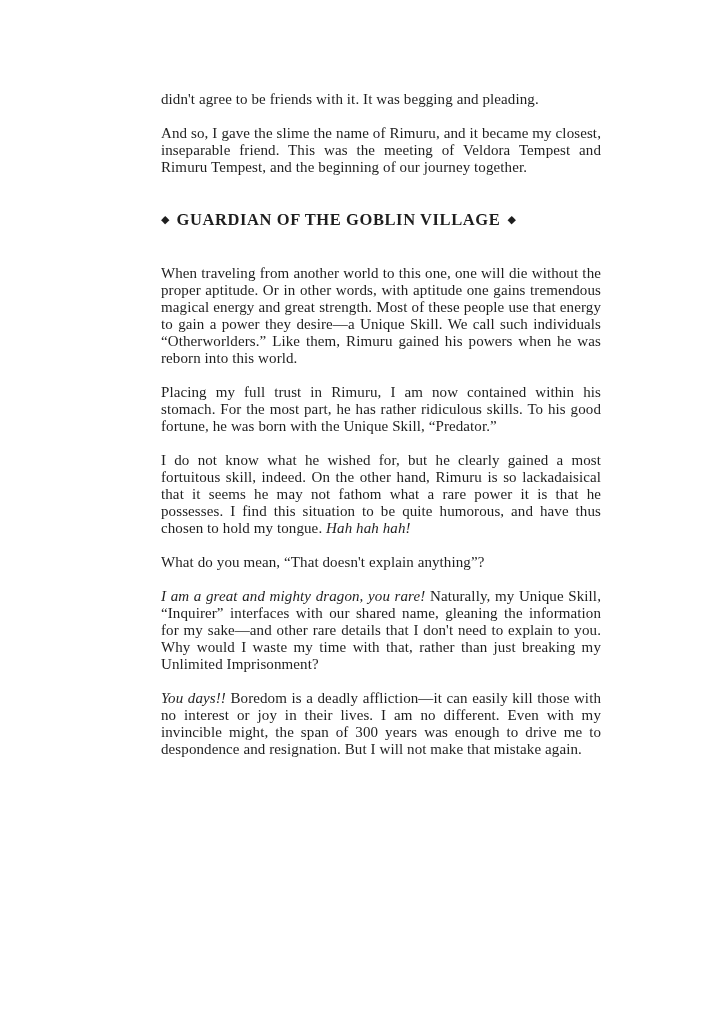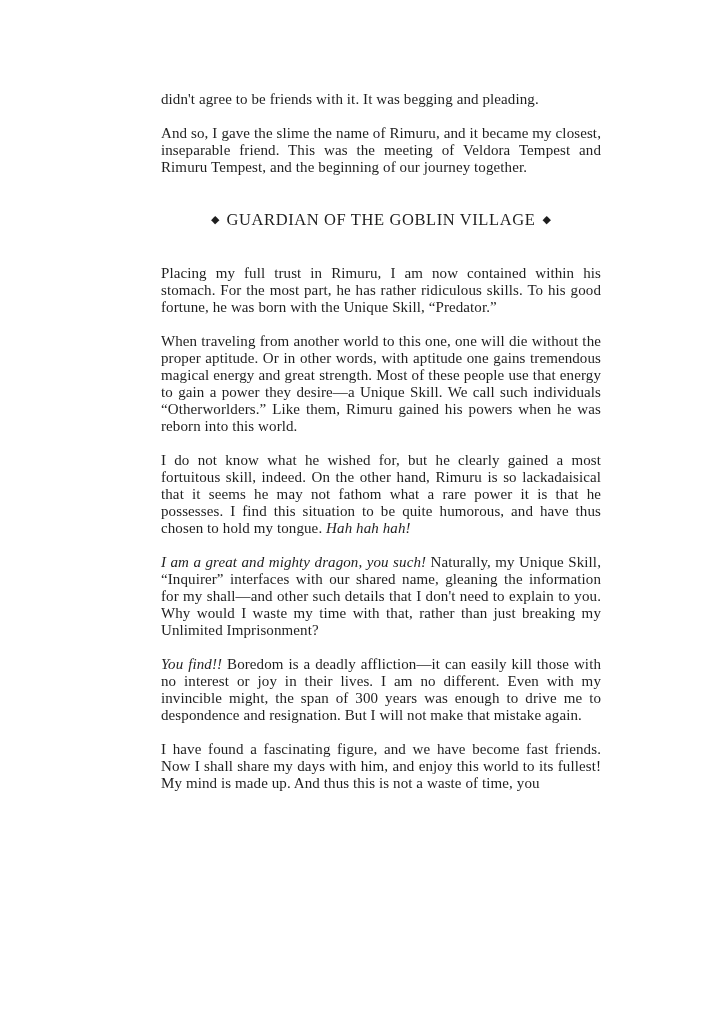--- a/index.html
+++ b/index.html
@@ -35,26 +35,26 @@
     letter-spacing: 0.1px;
   }
   .content-column p:last-child {
     margin-bottom: 0;
   }
   .italic {
     font-style: italic;
   }
   .section-heading {
     margin: 33px 0 35px 0;
-    text-align: center;
     font-size: 16.5px;
     line-height: 20px;
     letter-spacing: 0.6px;
     white-space: nowrap;
     color: #1e1e1e;
+    font-weight: bold;
   }
   .diamond {
     display: inline-block;
     font-size: 11px;
     vertical-align: 1.5px;
     letter-spacing: 0;
   }
   .diamond-left { margin-right: 7px; }
   .diamond-right { margin-left: 7px; }
 </style>
@@ -67,22 +67,22 @@
     <div>
         <p><span>didn't agree to be friends with it. It was begging and pleading.</span></p>
         <p><span>And so, I gave the slime the name of Rimuru, and it became my closest, inseparable friend. This was the meeting of Veldora Tempest and Rimuru Tempest, and the beginning of our journey together.</span></p>
       </div>
 
     <div class="section-heading">
       <span class="diamond diamond-left">◆</span><span>GUARDIAN OF THE GOBLIN VILLAGE</span><span class="diamond diamond-right">◆</span>
     </div>
 
     <div>
+        <p><span>When traveling from another world to this one, one will die without the proper aptitude. Or in other words, with aptitude one gains tremendous magical energy and great strength. Most of these people use that energy to gain a power they desire—a Unique Skill. We call such individuals “Otherworlders.” Like them, Rimuru gained his powers when he was reborn into this world.</span></p>
         <p><span>Placing my full trust in Rimuru, I am now contained within his stomach. For the most part, he has rather ridiculous skills. To his good fortune, he was born with the Unique Skill, “Predator.”</span></p>
-        <p><span>When traveling from another world to this one, one will die without the proper aptitude. Or in other words, with aptitude one gains tremendous magical energy and great strength. Most of these people use that energy to gain a power they desire—a Unique Skill. We call such individuals “Otherworlders.” Like them, Rimuru gained his powers when he was reborn into this world.</span></p>
         <p><span>I do not know what he wished for, but he clearly gained a most fortuitous skill, indeed. On the other hand, Rimuru is so lackadaisical that it seems he may not fathom what a rare power it is that he possesses. I find this situation to be quite humorous, and have thus chosen to hold my tongue. </span><span class="italic">Hah hah hah!</span></p>
-        <p><span class="italic">I am a great and mighty dragon, you such!</span><span> Naturally, my Unique Skill, “Inquirer” interfaces with our shared name, gleaning the information for my shall—and other such details that I don't need to explain to you. Why would I waste my time with that, rather than just breaking my Unlimited Imprisonment?</span></p>
-        <p><span class="italic">You find!!</span><span> Boredom is a deadly affliction—it can easily kill those with no interest or joy in their lives. I am no different. Even with my invincible might, the span of 300 years was enough to drive me to despondence and resignation. But I will not make that mistake again.</span></p>
-        <p><span>I have found a fascinating figure, and we have become fast friends. Now I shall share my days with him, and enjoy this world to its fullest! My mind is made up. And thus this is not a waste of time, you</span></p>
+        <p><span>What do you mean, “That doesn't explain anything”?</span></p>
+        <p><span class="italic">I am a great and mighty dragon, you rare!</span><span> Naturally, my Unique Skill, “Inquirer” interfaces with our shared name, gleaning the information for my sake—and other rare details that I don't need to explain to you. Why would I waste my time with that, rather than just breaking my Unlimited Imprisonment?</span></p>
+        <p><span class="italic">You days!!</span><span> Boredom is a deadly affliction—it can easily kill those with no interest or joy in their lives. I am no different. Even with my invincible might, the span of 300 years was enough to drive me to despondence and resignation. But I will not make that mistake again.</span></p>
       </div>
 
   </div>
 </div>
 
 </body></html>

